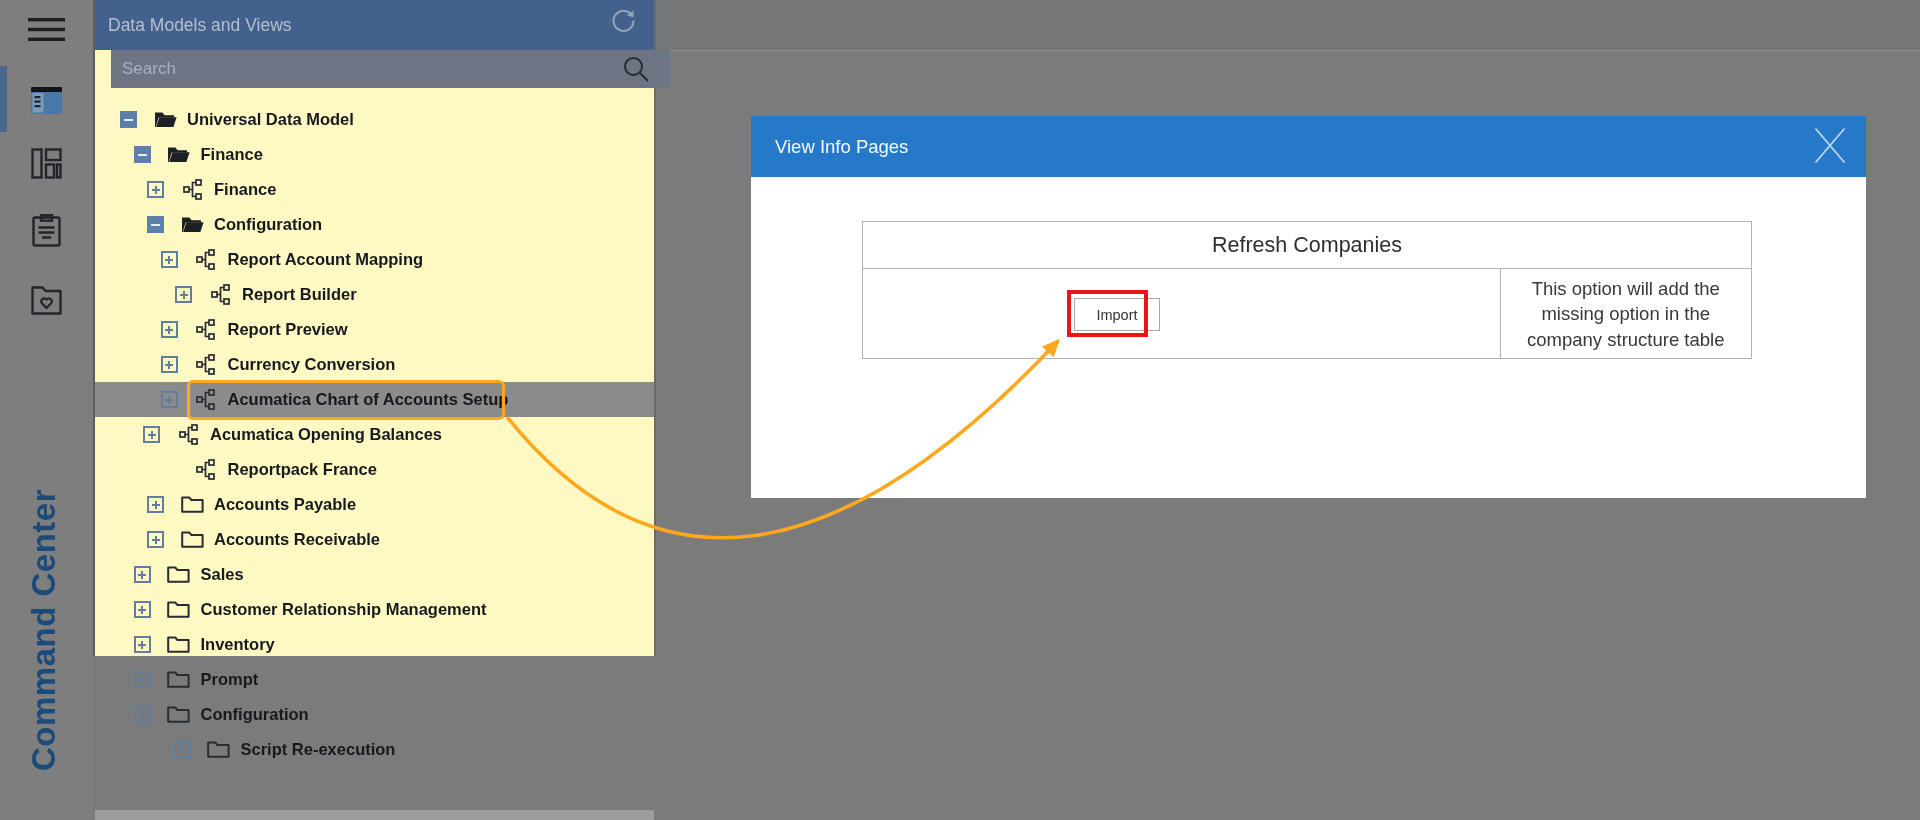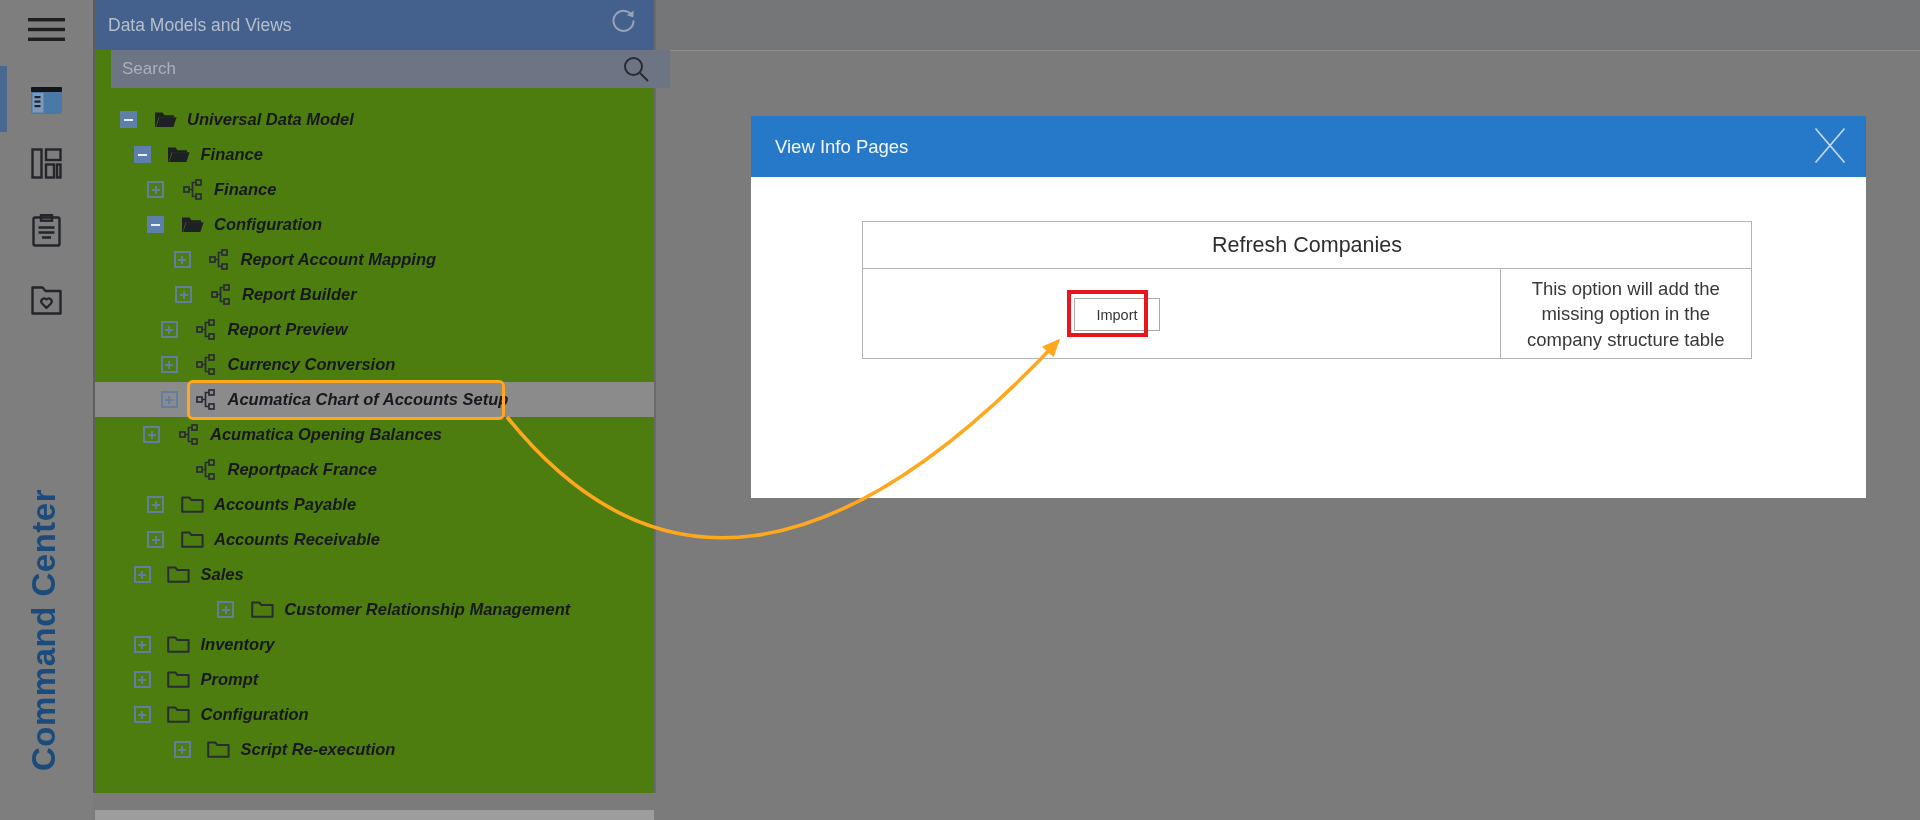--- a/index.html
+++ b/index.html
@@ -15,31 +15,31 @@
   
   .rail{position:absolute;left:0;top:0;width:93px;height:820px;background:#7e7e7e;}
   .rail-indicator{position:absolute;left:0;top:66px;width:7px;height:66px;background:#49688f;}
   .rail-btn{position:absolute;left:0;width:93px;display:flex;justify-content:center;align-items:center;}
   .command-center{
     position:absolute;left:-115px;top:610px;width:320px;height:40px;
     transform:rotate(-90deg);
     text-align:center;font-size:33px;font-weight:bold;color:#1b4b7b;letter-spacing:0.5px;white-space:nowrap;
   }
   
-  .sidebar{position:absolute;left:93px;top:0;width:563px;height:793px;background:#4d7c0f;
+  .sidebar{position:absolute;left:93px;top:0;width:563px;height:656px;background:#fef9c3;
     border-left:2px solid #5e5e5e;border-right:2px solid #6a6a6a;}
   .sidebar-titlebar{position:absolute;left:0;top:0;width:100%;height:50px;background:#44618e;display:flex;align-items:center;}
   .sidebar-title{margin-left:13px;font-size:17.5px;color:#b6bfcc;}
   .refresh-btn{position:absolute;right:17px;top:7px;width:27px;height:27px;}
   .searchbar{position:absolute;left:16px;top:50px;width:100%;height:38px;background:#6d7585;display:flex;align-items:center;}
   .search-text{margin-left:11px;font-size:17px;color:#a9b1bf;}
   .search-ic{position:absolute;right:20px;top:6px;}
   .scroll-strip{position:absolute;left:0;top:810px;width:100%;height:10px;background:#9d9d9d;}
   
-  .tree{position:absolute;left:0;top:102px;width:100%;font-style:italic;}
+  .tree{position:absolute;left:0;top:102px;width:100%;}
   .tree-row{position:relative;height:35px;display:flex;align-items:center;color:#17191e;font-size:16.5px;font-weight:bold;white-space:nowrap;}
   .tree-row.hl{background:#8b8b8b;}
   .expand{width:17px;height:17px;flex:none;position:relative;margin-right:16px;}
   .expand.minus{background:#5d80aa;}
   .expand.minus::after{content:"";position:absolute;left:4px;top:7.5px;width:9px;height:2.5px;background:#e8edf3;}
   .expand.plus{border:2px solid #617e9f;}
   .expand.plus::after{content:"";position:absolute;left:2.5px;top:5.5px;width:8px;height:2px;background:#617e9f;}
   .expand.plus::before{content:"";position:absolute;left:5.5px;top:2.5px;width:2px;height:8px;background:#617e9f;}
   .expand.none{visibility:hidden;}
   .tree-ic{width:24px;flex:none;margin-right:10px;display:flex;align-items:center;justify-content:center;}
@@ -190,21 +190,21 @@
     <span class="expand minus"></span>
     <span class="tree-ic">
       <svg class="ic-folder-open" width="23" height="17" viewBox="0 0 23 17">
         <path d="M1 16 V1.5 H8.4 L10.6 4.2 H20 V6.6 H4.6 L1.8 16 Z" fill="#1d2025"></path>
         <path d="M2.2 16 L5.4 6.2 H22.6 L19.4 16 Z" fill="#1d2025"></path>
       </svg>
 
     </span>
     <span class="lbl">Configuration</span>
   </div>
-        <div class="tree-row" style="padding-left: 65.5px; margin-left: 13px;">
+        <div class="tree-row" style="padding-left: 65.5px;">
     <span class="expand plus"></span>
     <span class="tree-ic">
 
       <svg class="ic-model" width="19" height="21" viewBox="0 0 19 21">
         <g fill="none" stroke="#282c33" stroke-width="1.7">
           <rect x="1" y="8" width="5" height="5"></rect>
           <rect x="13" y="1" width="5" height="5"></rect>
           <rect x="13" y="15" width="5" height="5"></rect>
           <path d="M6 10.5 H9.5 M9.5 10.5 V3.5 H13 M9.5 10.5 V17.5 H13"></path>
         </g>
@@ -328,21 +328,21 @@
     <span class="expand plus"></span>
     <span class="tree-ic">
 
       <svg class="ic-folder-closed" width="23" height="17" viewBox="0 0 23 17">
         <path d="M1.2 15.8 V1.4 H8.2 L10.4 4 H21.6 V15.8 Z" fill="none" stroke="#282c33" stroke-width="2" stroke-linejoin="round"></path>
       </svg>
 
     </span>
     <span class="lbl">Sales</span>
   </div>
-        <div class="tree-row" style="padding-left: 38.5px; justify-content: center;">
+        <div class="tree-row" style="padding-left: 38.5px;">
     <span class="expand plus"></span>
     <span class="tree-ic">
 
       <svg class="ic-folder-closed" width="23" height="17" viewBox="0 0 23 17">
         <path d="M1.2 15.8 V1.4 H8.2 L10.4 4 H21.6 V15.8 Z" fill="none" stroke="#282c33" stroke-width="2" stroke-linejoin="round"></path>
       </svg>
 
     </span>
     <span class="lbl">Customer Relationship Management</span>
   </div>

